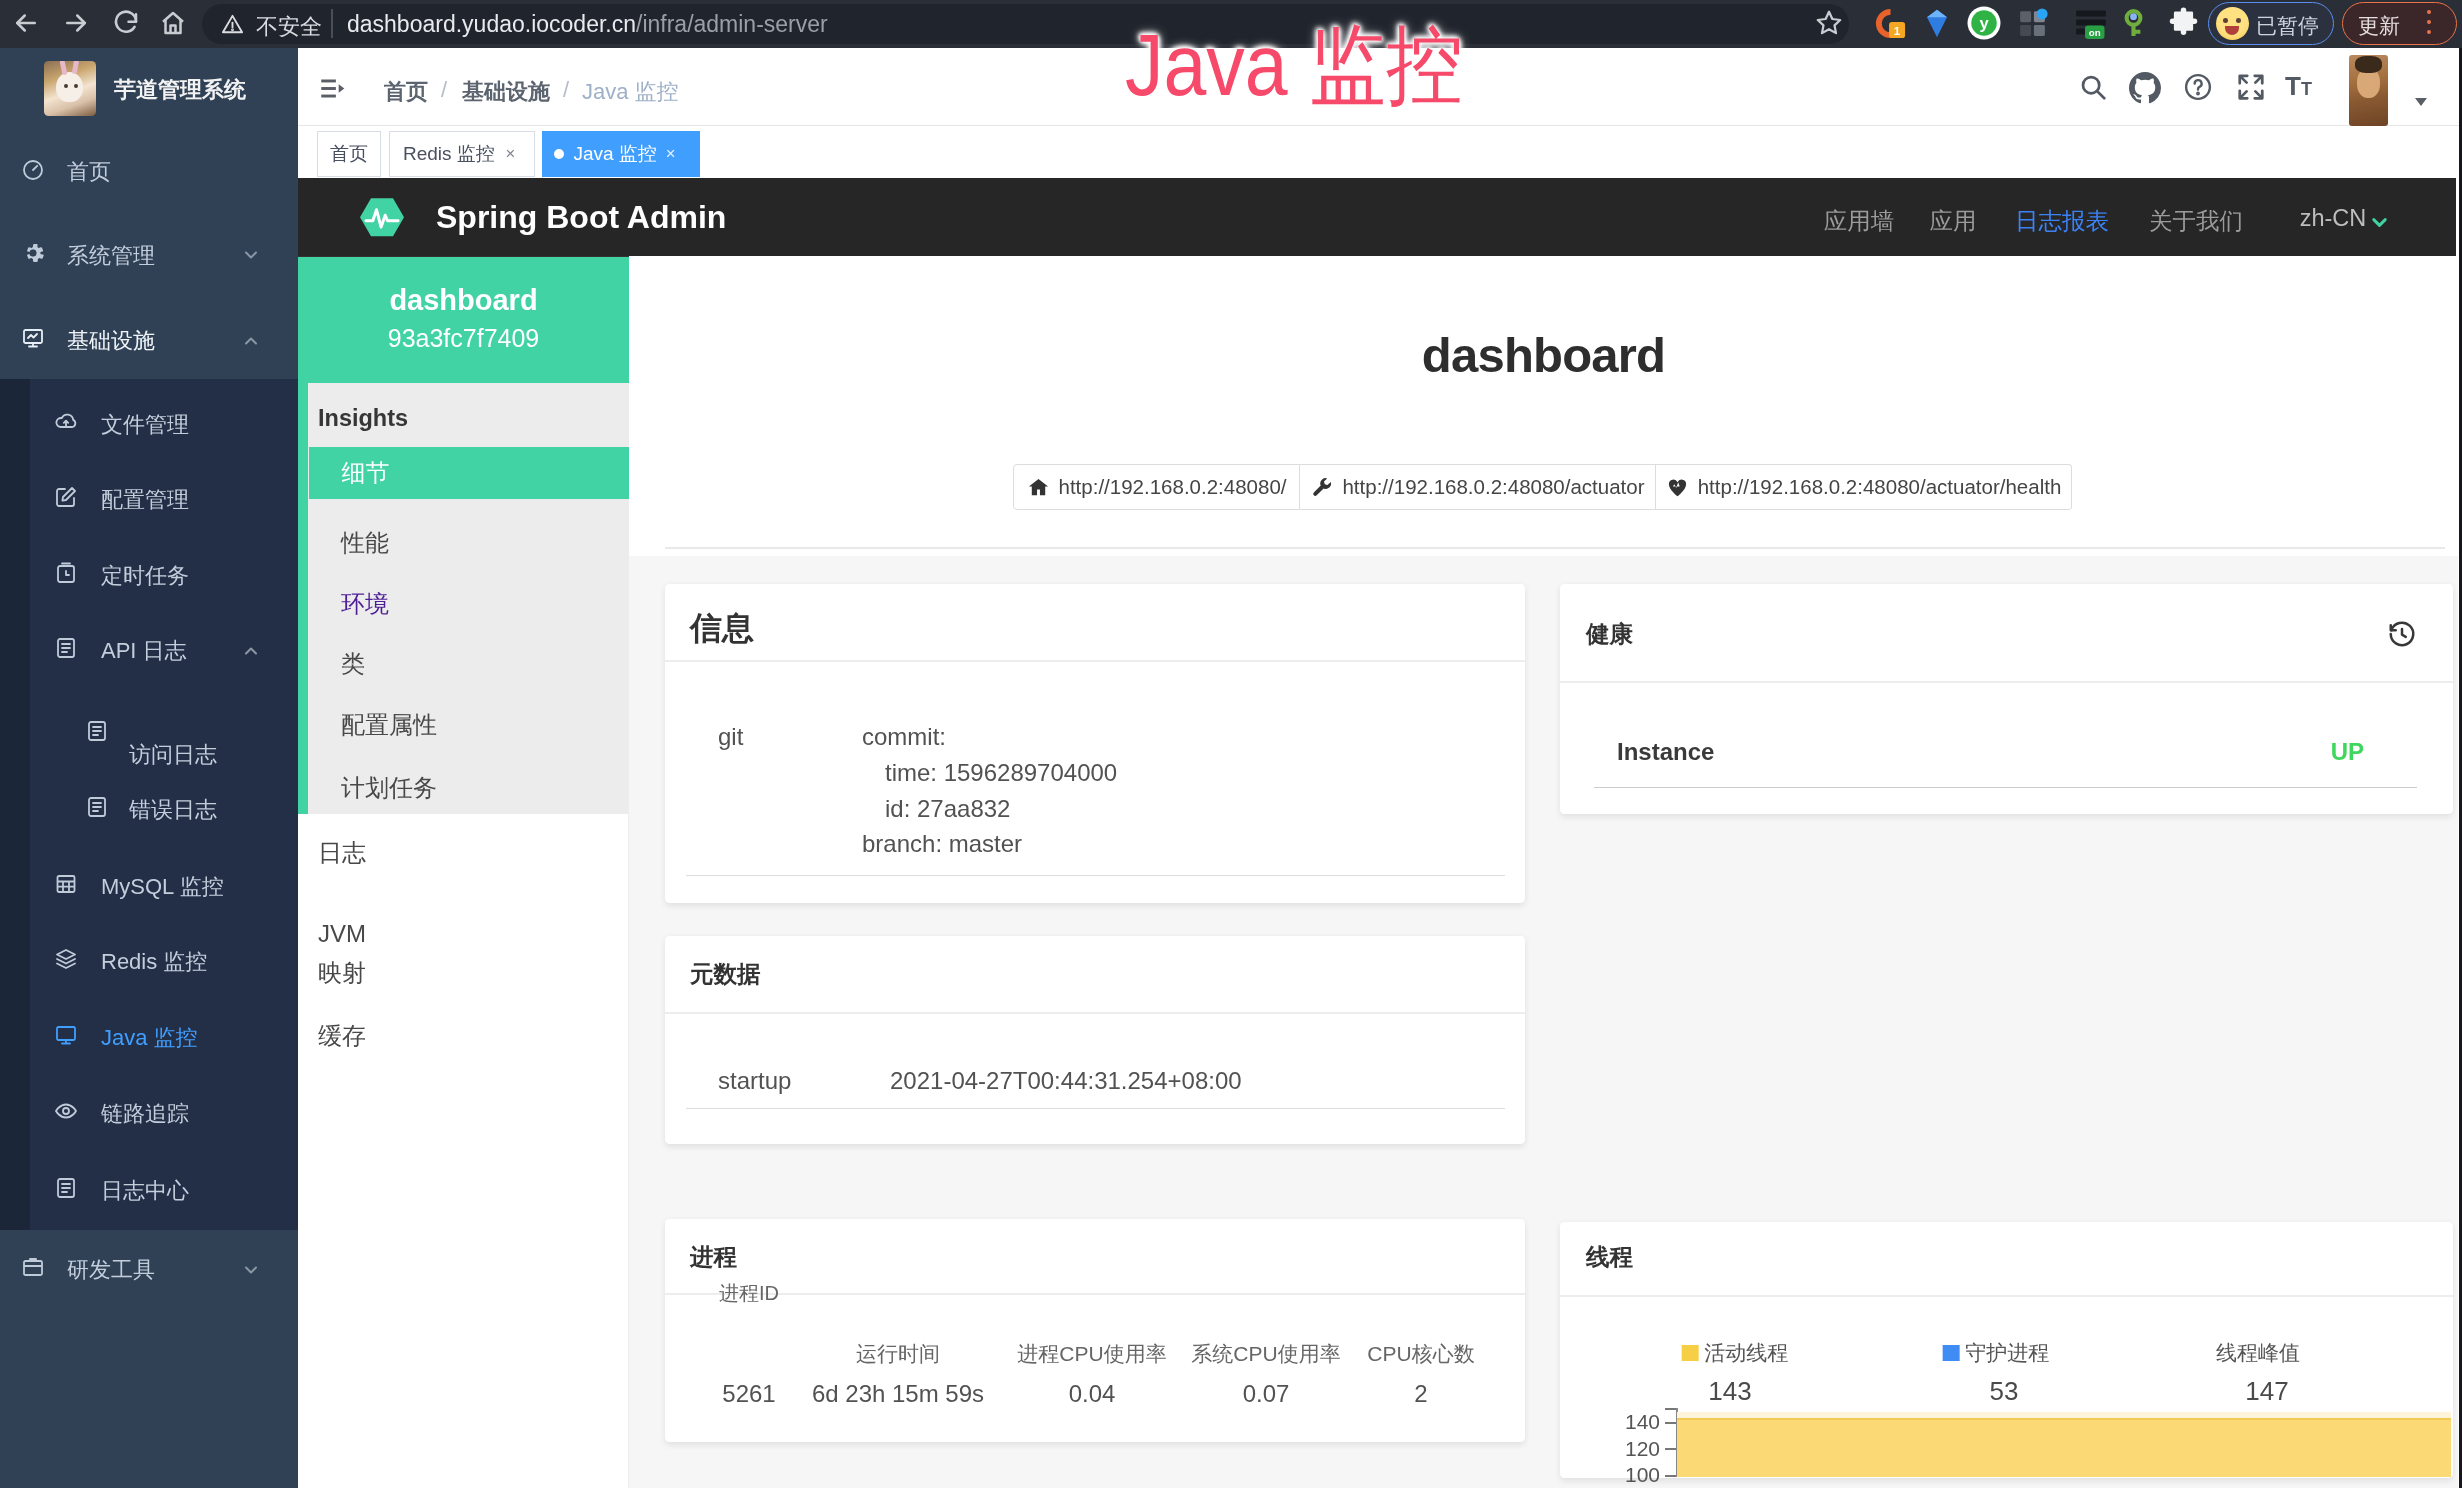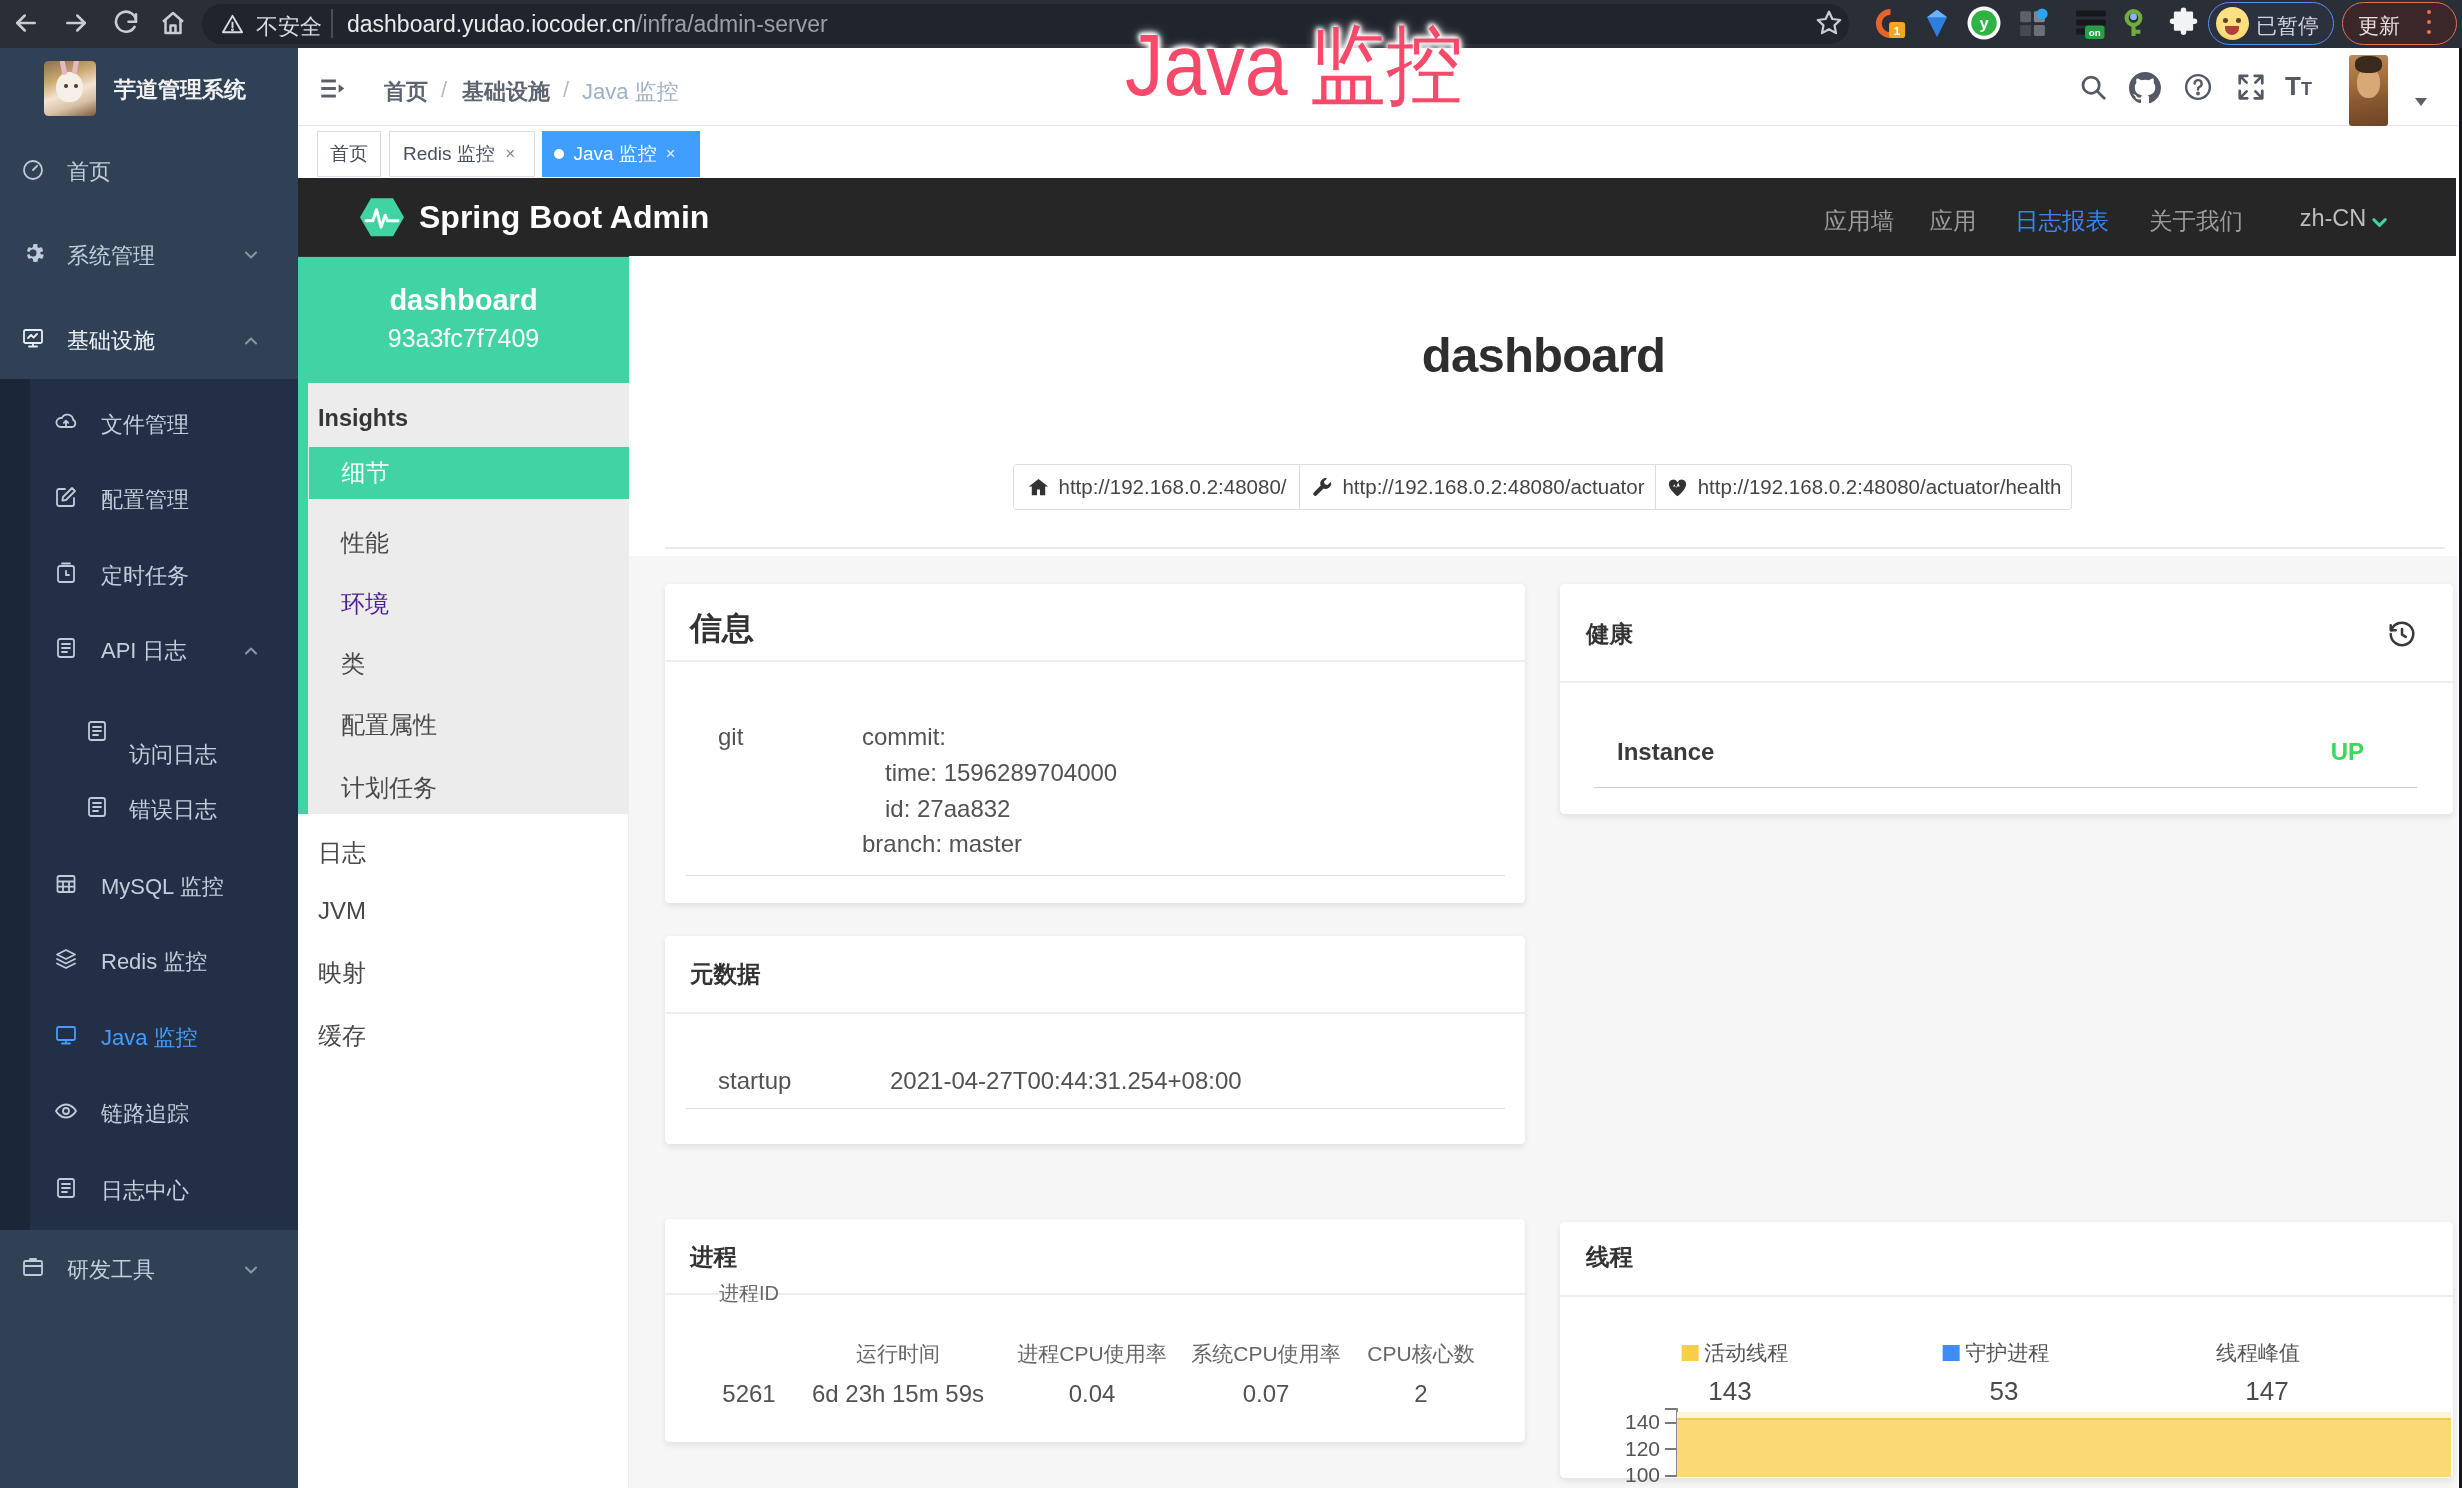--- a/index.html
+++ b/index.html
@@ -242,21 +242,21 @@
   <div class="abs flex" style="left:19px;top:3.8px;width:64px;height:46px;border:0.8px solid #d8dce5;background:#fff;justify-content:center;font-size:19px;color:#495060;">首页</div>
   <div class="abs flex" style="left:91px;top:3.8px;width:146px;height:46px;border:0.8px solid #d8dce5;background:#fff;font-size:19px;color:#495060;padding-left:13px;">Redis 监控<span style="font-size:16.7px;color:#80848f;margin-left:10.6px;">×</span></div>
   <div class="abs flex" style="left:244px;top:3.8px;width:158px;height:46px;background:#409eff;border:0.8px solid #409eff;font-size:19px;color:#fff;padding-left:11.4px;"><span style="width:10px;height:10px;border-radius:50%;background:#fff;margin-right:9px;"></span>Java 监控<span style="font-size:16.7px;color:#e8f1fb;margin-left:9px;">×</span></div>
 </div>
 
 <div class="abs" id="sbanav" style="left:298px;top:178px;width:2158px;height:78px;background:#262626;">
   <svg class="abs" style="left:55px;top:12px" width="58" height="55" viewBox="0 0 24 24">
       <path d="M7.2 2.6h9.6l4.8 8.3-4.8 8.3H7.2l-4.8-8.3z" fill="#42d3a5" transform="translate(0,1)"></path>
       <path d="M5 13.2h3l1.6-4.8 2 7.6 1.8-5.2 1 2.4h4.6" fill="none" stroke="#fff" stroke-width="1.3" stroke-linecap="round" stroke-linejoin="round" transform="translate(0,0.2)"></path>
     </svg>
-  <div class="abs" style="left:121px;top:21px;font-size:32px;font-weight:bold;color:#fff;text-align:center;">Spring Boot Admin</div>
+  <div class="abs" style="left:138px;top:21px;font-size:32px;font-weight:bold;color:#fff;text-align:center;">Spring Boot Admin</div>
   <div class="abs" style="left:1561px;top:27px;font-size:23.5px;color:#9b9b9b;transform:translateX(-50%);white-space:nowrap;">应用墙</div>
   <div class="abs" style="left:1655px;top:27px;font-size:23.5px;color:#9b9b9b;transform:translateX(-50%);white-space:nowrap;">应用</div>
   <div class="abs" style="left:1764px;top:27px;font-size:23.5px;color:#3b82f6;transform:translateX(-50%);white-space:nowrap;">日志报表</div>
   <div class="abs" style="left:1898px;top:27px;font-size:23.5px;color:#9b9b9b;transform:translateX(-50%);white-space:nowrap;">关于我们</div>
   <div class="abs" style="left:2035px;top:27px;font-size:23.5px;color:#bdbdbd;transform:translateX(-50%);white-space:nowrap;">zh-CN</div>
   <svg class="abs" style="left:2070px;top:33px" width="23" height="23" viewBox="0 0 24 24" fill="none" stroke="#42d3a5" stroke-width="3" stroke-linecap="round" stroke-linejoin="round">
       <path d="M6 9l6 6 6-6"></path>
     </svg>
 </div>
 
@@ -270,21 +270,21 @@
   <div class="abs" style="left:0;top:127px;width:331px;height:431px;background:#ececec;border-left:10.6px solid #42d3a5;"></div>
   <div class="abs" style="left:20px;top:149px;font-size:23.5px;font-weight:bold;color:#363636;">Insights</div>
   <div class="abs flex" style="left:10.6px;top:191px;width:321px;height:52px;background:#42d3a5;color:#fff;font-size:24px;padding-left:33px;">细节</div>
   <div class="abs" style="left:43px;top:271px;font-size:24px;color:#484848;">性能</div>
   <div class="abs" style="left:43px;top:332px;font-size:24px;color:#4c1d95;">环境</div>
   <div class="abs" style="left:43px;top:392px;font-size:24px;color:#484848;">类</div>
   <div class="abs" style="left:43px;top:453px;font-size:24px;color:#484848;">配置属性</div>
   <div class="abs" style="left:43px;top:516px;font-size:24px;color:#484848;">计划任务</div>
 
   <div class="abs" style="left:20px;top:581px;font-size:24px;color:#484848;">日志</div>
-  <div class="abs" style="left:20px;top:641px;font-size:24px;color:#484848;">JVM</div>
+  <div class="abs" style="left:20px;top:664px;font-size:24px;color:#484848;">JVM</div>
   <div class="abs" style="left:20px;top:701px;font-size:24px;color:#484848;">映射</div>
   <div class="abs" style="left:20px;top:764px;font-size:24px;color:#484848;">缓存</div>
 </div>
 
 <div class="abs" id="sbacontent" style="left:629px;top:256px;width:1829px;height:1232px;background:#fff;">
   <div class="abs" style="left:0;top:300px;width:1829px;height:933px;background:#f6f6f6;"></div>
 
   <div class="abs" style="left:0;top:71px;width:1829px;text-align:center;font-size:49px;font-weight:bold;color:#2e2e2e;letter-spacing:-0.8px;">dashboard</div>
 
   <div class="abs flex" style="left:384px;top:208px;width:287px;height:46px;border:0.8px solid #ddd;border-radius:3.8px 0 0 3.8px;background:#fff;justify-content:center;font-size:20.5px;color:#454545;">

